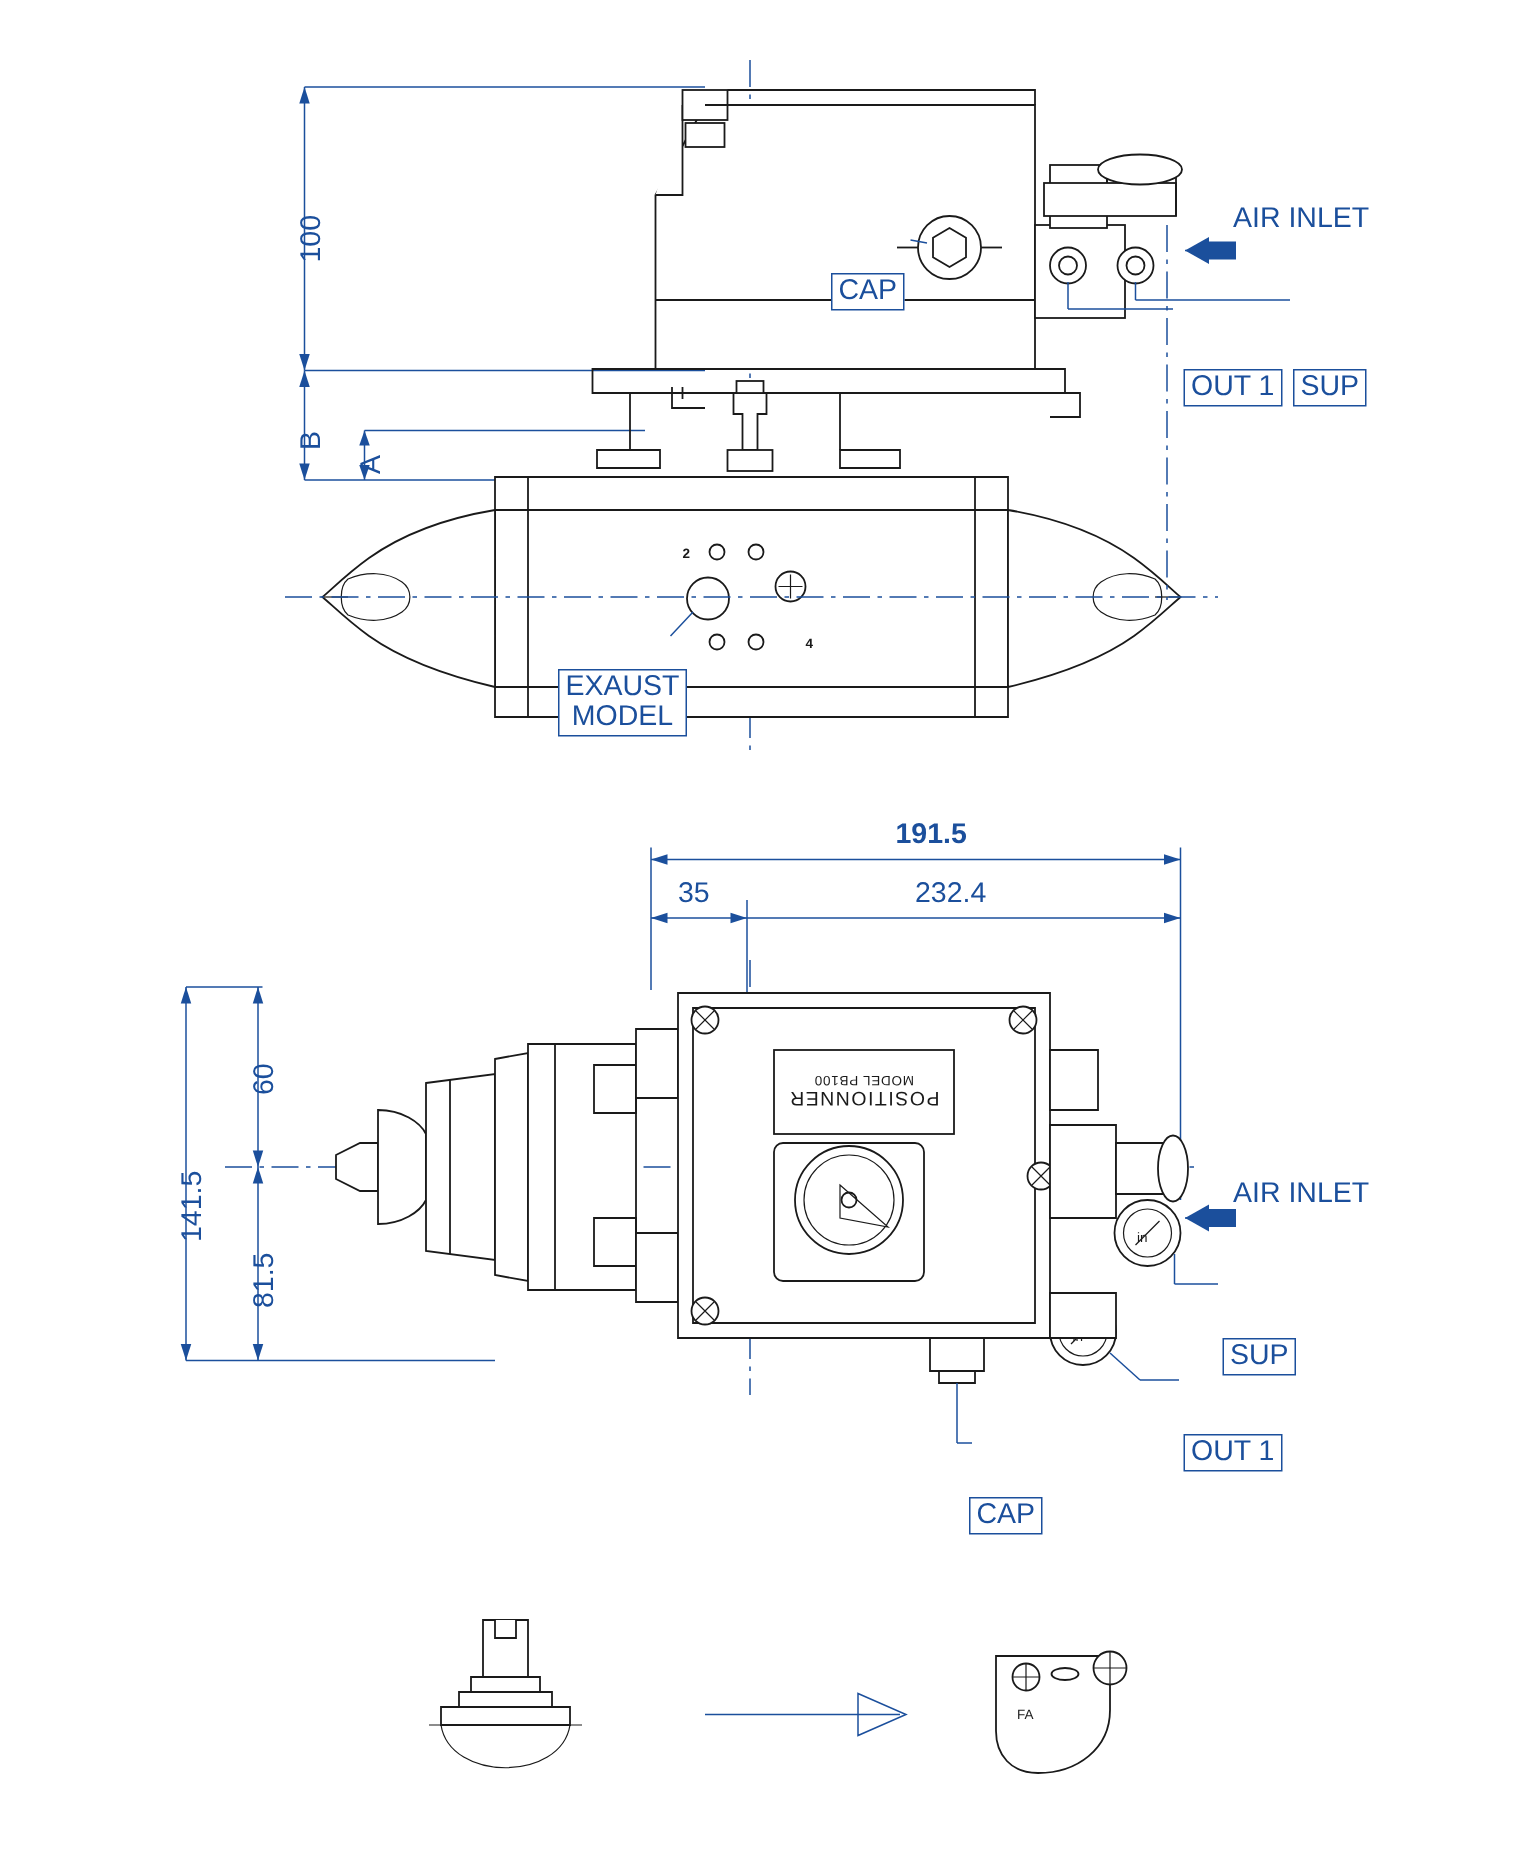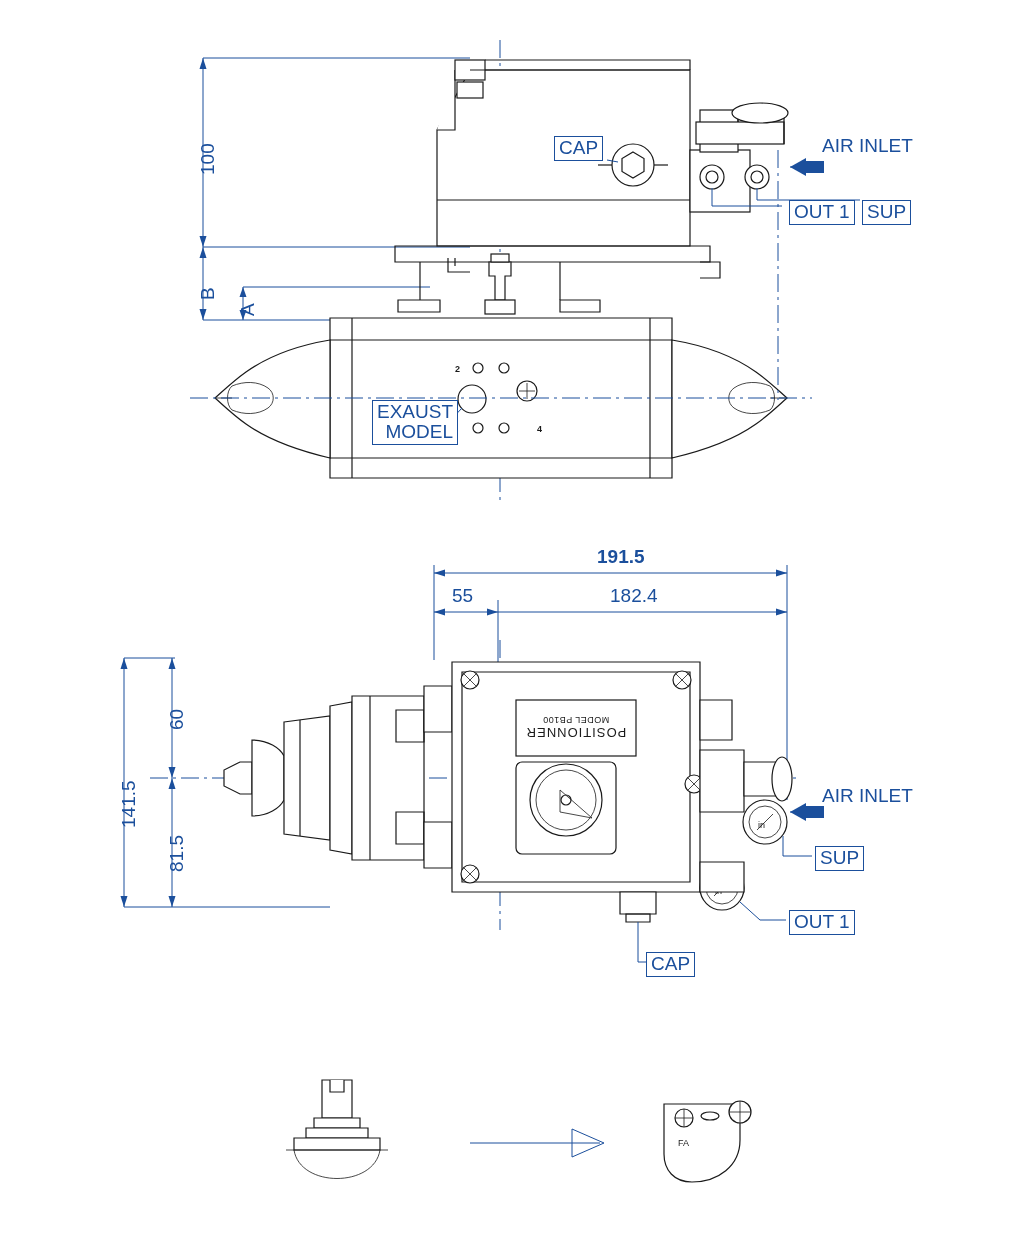--- a/index.html
+++ b/index.html
@@ -30,20 +30,21 @@
     transform-origin: left top;
   }
   .boxlabel {
     color: #1b4f9c;
     font-size: 19px;
     border: 1px solid #1b4f9c;
     padding: 1px 4px 2px 4px;
     background: #ffffff;
     white-space: nowrap;
     line-height: 1.05;
+    margin-top: 46px;
   }
   .plainlabel {
     color: #1b4f9c;
     font-size: 19px;
     white-space: nowrap;
   }
   svg { display: block; }
   .ln   { stroke: #1b4f9c; stroke-width: 1; fill: none; }
   .lnd  { stroke: #1b4f9c; stroke-width: 1; fill: none; stroke-dasharray: 18 5 3 5; }
   .drw  { stroke: #1a1a1a; stroke-width: 1.2; fill: none; }
@@ -297,30 +298,30 @@
   <div class="abs dimtext vert" style="left:237px; top:316px;">A</div>
 
   <div class="abs boxlabel" style="left:554px; top:136px;">CAP</div>
 
   <div class="abs plainlabel" style="left:822px; top:135px;">AIR INLET</div>
 
   <div class="abs boxlabel" style="left:789px; top:200px;">OUT 1</div>
 
   <div class="abs boxlabel" style="left:862px; top:200px;">SUP</div>
 
-  <div class="abs boxlabel" style="left:372px; top:400px; text-align:right;">
+  <div class="abs boxlabel" style="left:372px; top:400px; text-align:center;">
     <span style="display:block">EXAUST</span>
     <span style="display:block">MODEL</span>
   </div>
 
   <div class="abs dimtext" style="left:597px; top:546px;font-weight:bold;">191.5</div>
 
-  <div class="abs dimtext" style="left:452px; top:585px;">55</div>
-
-  <div class="abs dimtext" style="left:610px; top:585px;">182.4</div>
+  <div class="abs dimtext" style="left:452px; top:585px;">35</div>
+
+  <div class="abs dimtext" style="left:610px; top:585px;">232.4</div>
 
   <div class="abs dimtext vert" style="left:118px; top:828px;">141.5</div>
 
   <div class="abs dimtext vert" style="left:166px; top:730px;">60</div>
 
   <div class="abs dimtext vert" style="left:166px; top:872px;">81.5</div>
 
   <div class="abs plainlabel" style="left:822px; top:785px;">AIR INLET</div>
 
   <div class="abs boxlabel" style="left:815px; top:846px;">SUP</div>

